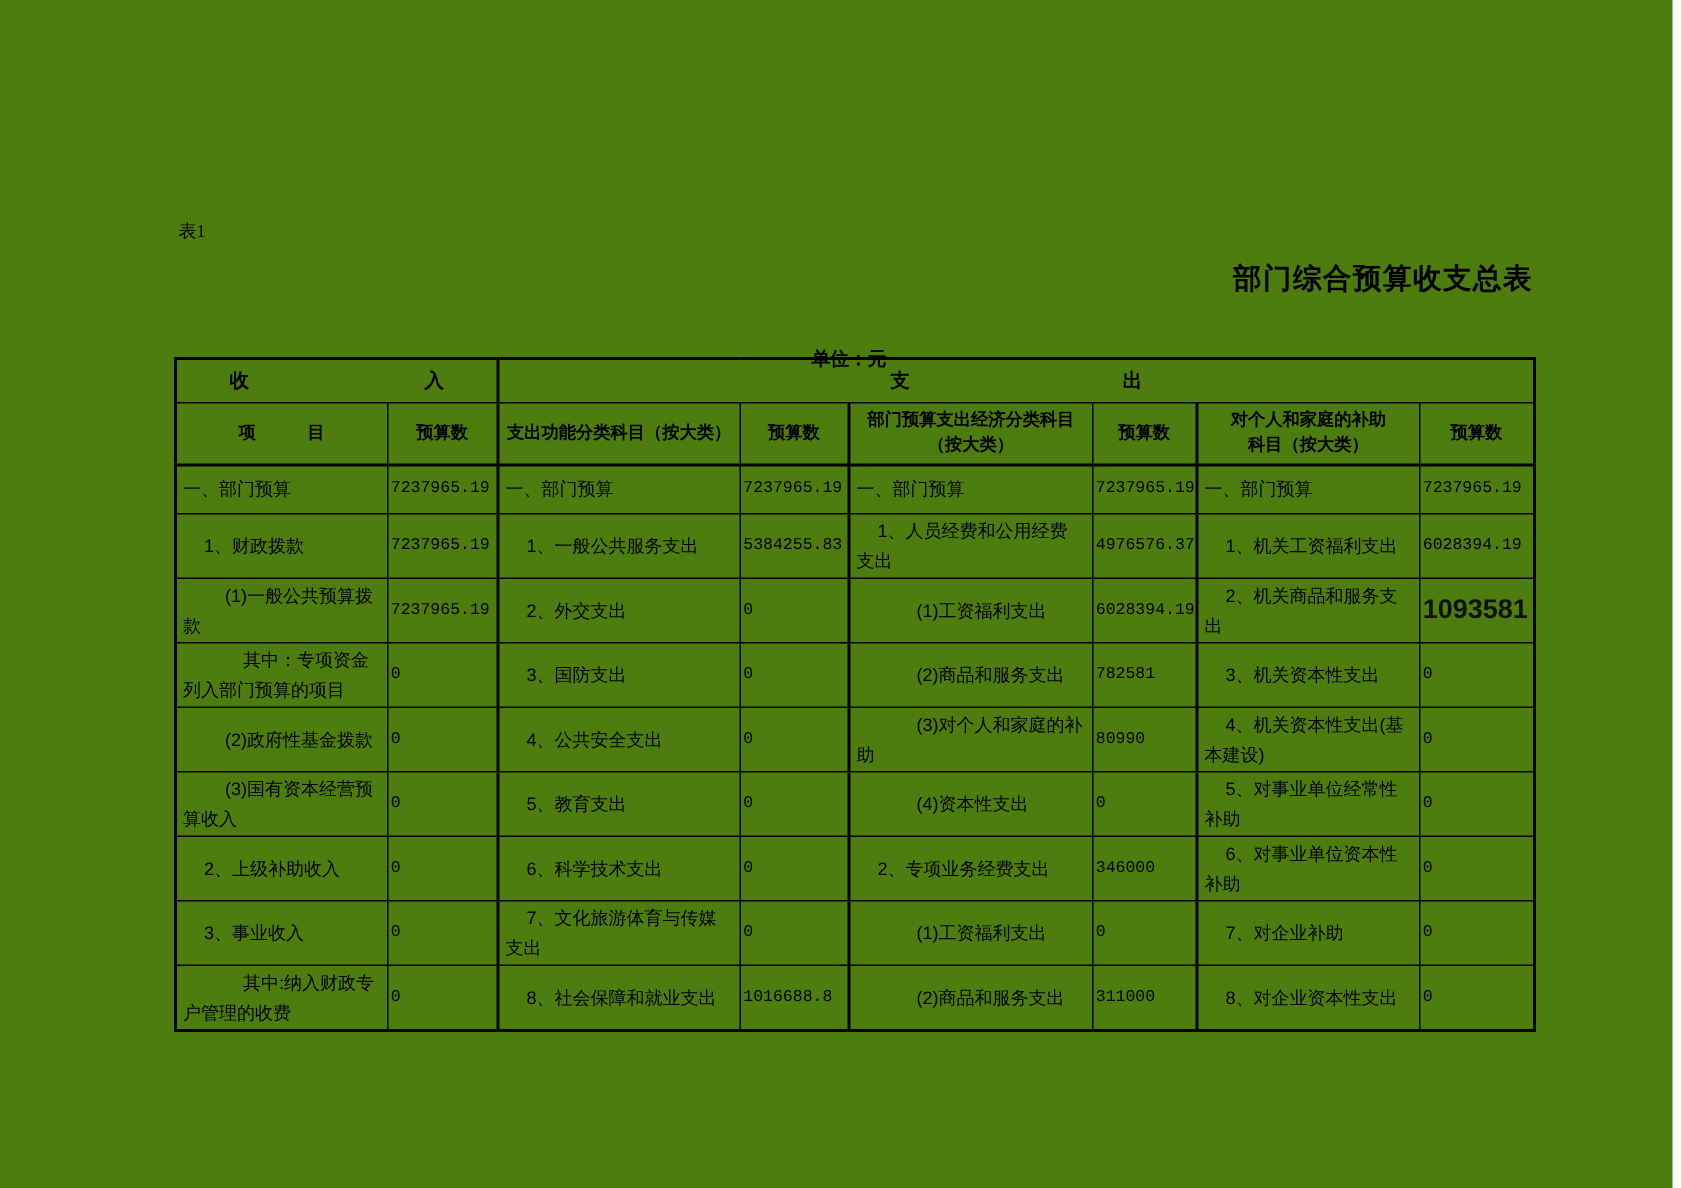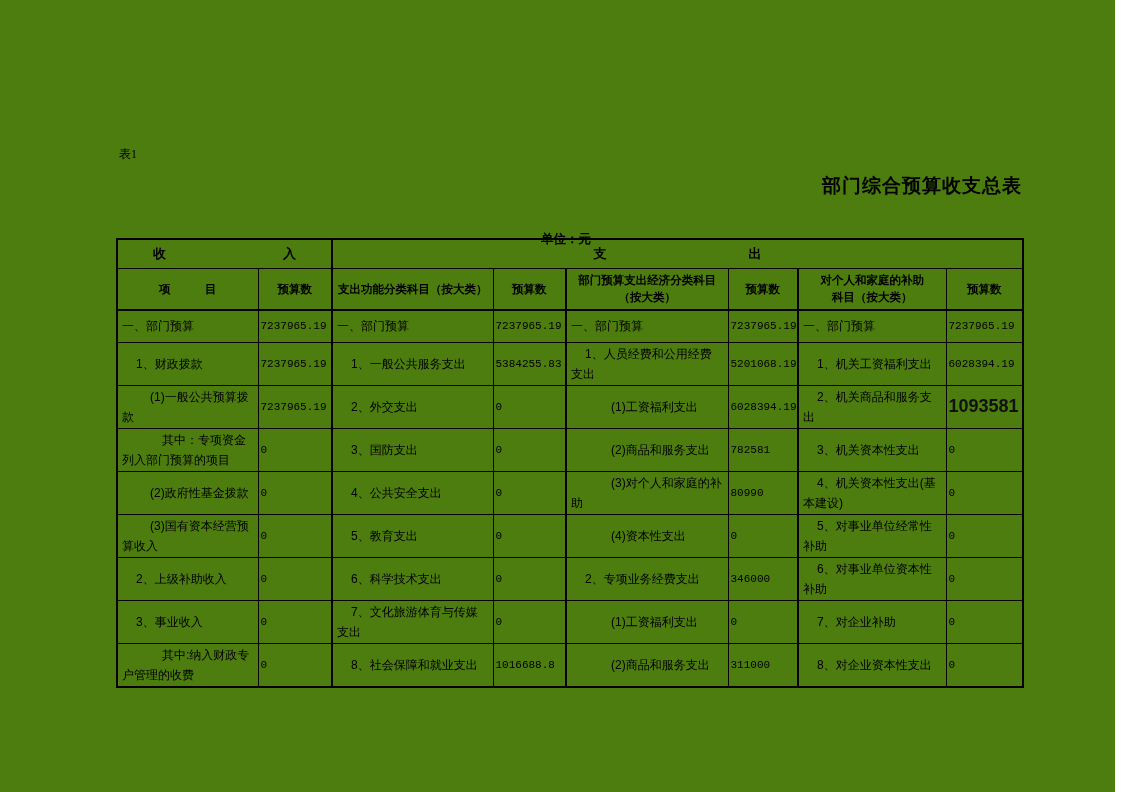--- a/index.html
+++ b/index.html
@@ -150,21 +150,21 @@
           <td class="num ge">7237965.19</td>
           <td class="lbl ind0">一、部门预算</td>
           <td class="num">7237965.19</td>
         </tr>
         <tr>
           <td class="lbl ind1">1、财政拨款</td>
           <td class="num ge">7237965.19</td>
           <td class="lbl ind1">1、一般公共服务支出</td>
           <td class="num ge">5384255.83</td>
           <td class="lbl ind1">1、人员经费和公用经费支出</td>
-          <td class="num ge">5201068.19</td>
+          <td class="num ge">4976576.37</td>
           <td class="lbl ind1">1、机关工资福利支出</td>
           <td class="num">6028394.19</td>
         </tr>
         <tr>
           <td class="lbl ind2">(1)一般公共预算拨款</td>
           <td class="num ge">7237965.19</td>
           <td class="lbl ind1">2、外交支出</td>
           <td class="num ge">0</td>
           <td class="lbl ind3">(1)工资福利支出</td>
           <td class="num ge">6028394.19</td>

